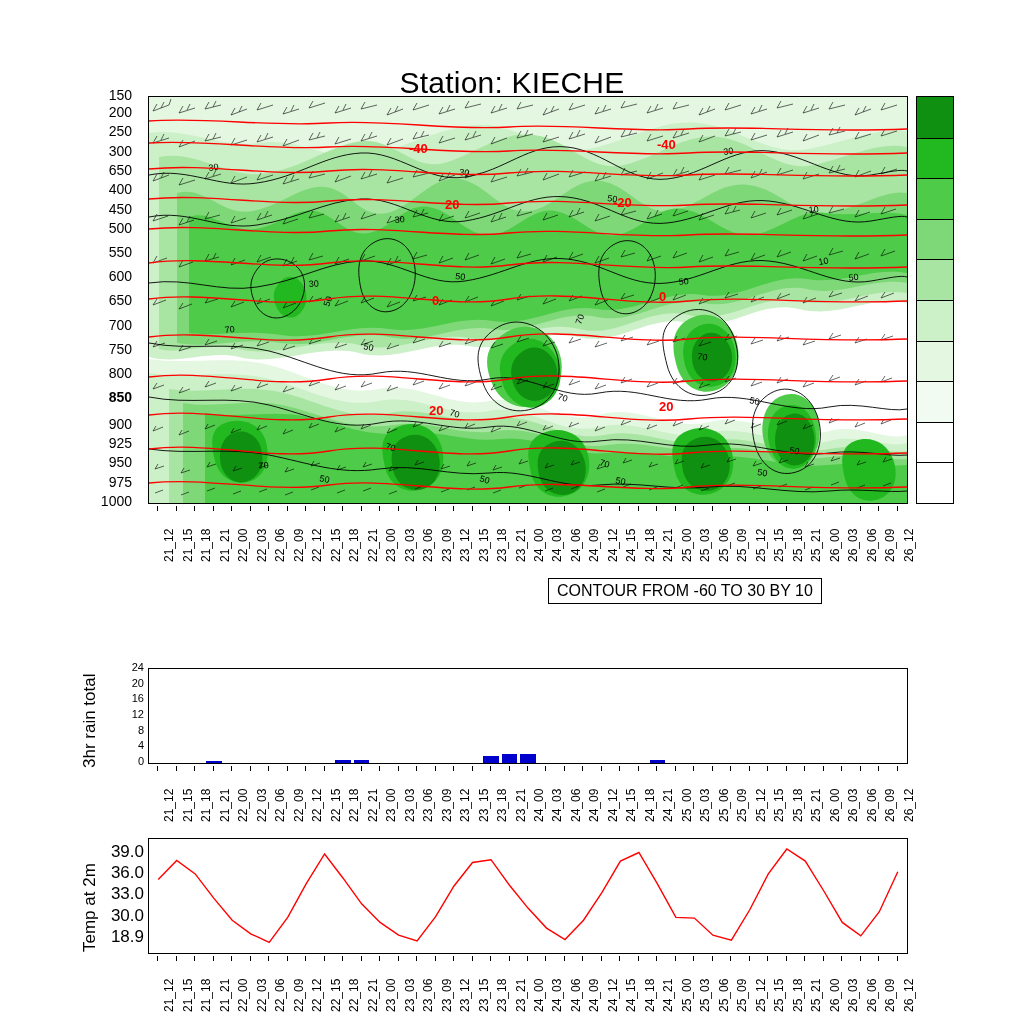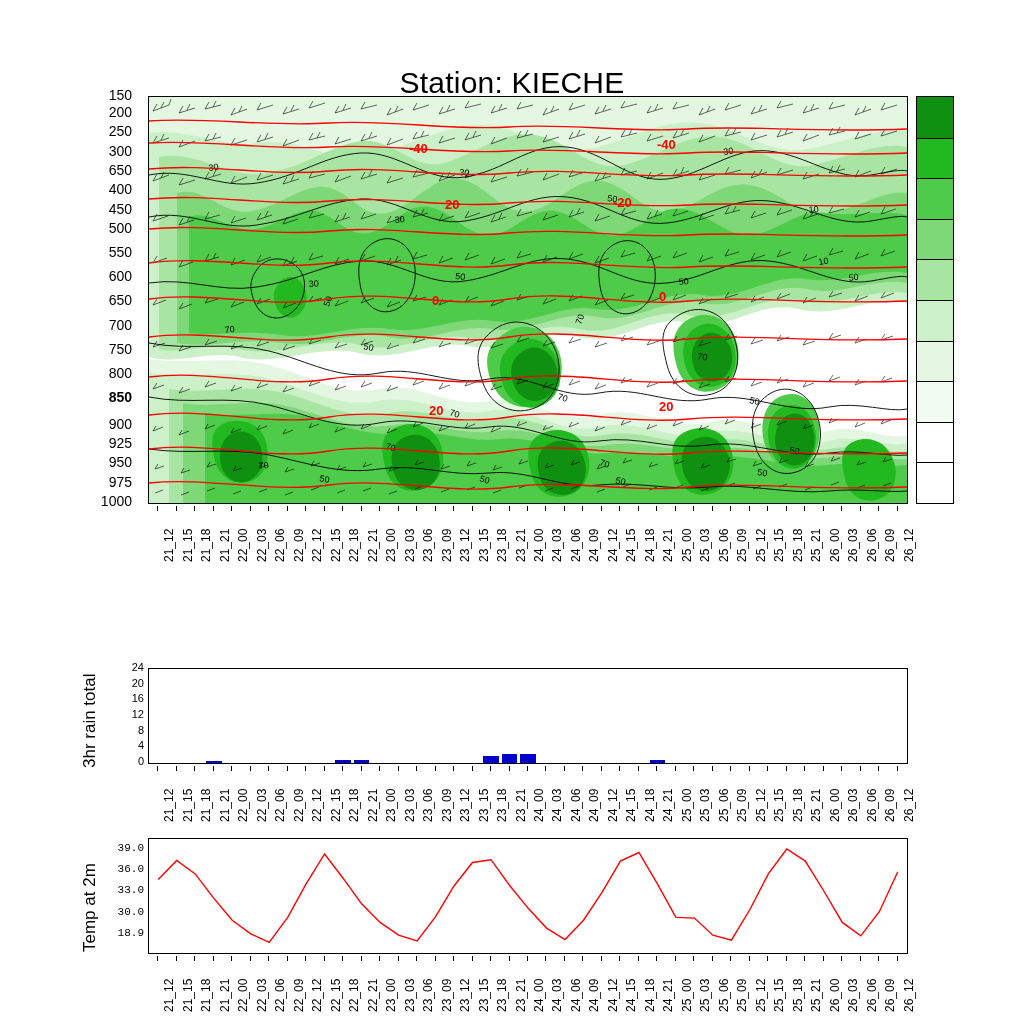--- a/index.html
+++ b/index.html
@@ -186,24 +186,23 @@
   .temp-ytick-wrap {
     position: absolute;
     left: 100px;
     top: 838px;
     width: 44px;
     height: 116px;
   }
   .temp-ytick {
     position: absolute;
     right: 0;
-    font-size: 11px;
+    font-size: 17px;
     text-align: right;
     white-space: nowrap;
-    font-family: Liberation Mono, monospace;
   }
   .temp-xticks {
     position: absolute;
     left: 148px;
     top: 956px;
     width: 760px;
     height: 62px;
   }
   svg { display: block; }
 </style>
@@ -699,20 +698,21 @@
     <div class="cbar-seg" style="top:20%;height:0;border-top:1px solid #000"></div>
     <div class="cbar-seg" style="top:30%;height:0;border-top:1px solid #000"></div>
     <div class="cbar-seg" style="top:40%;height:0;border-top:1px solid #000"></div>
     <div class="cbar-seg" style="top:50%;height:0;border-top:1px solid #000"></div>
     <div class="cbar-seg" style="top:60%;height:0;border-top:1px solid #000"></div>
     <div class="cbar-seg" style="top:70%;height:0;border-top:1px solid #000"></div>
     <div class="cbar-seg" style="top:80%;height:0;border-top:1px solid #000"></div>
     <div class="cbar-seg" style="top:90%;height:0;border-top:1px solid #000"></div>
   </div>
 
+  <div class="contour-note">CONTOUR FROM -60 TO 30 BY 10</div>
 
   <div class="rain-ytick-wrap">
       <div class="rain-ytick" style="top: 87px;">0</div>
       <div class="rain-ytick" style="top: 71.3333px;">4</div>
       <div class="rain-ytick" style="top: 55.6667px;">8</div>
       <div class="rain-ytick" style="top: 40px;">12</div>
       <div class="rain-ytick" style="top: 24.3333px;">16</div>
       <div class="rain-ytick" style="top: 8.66667px;">20</div>
       <div class="rain-ytick" style="top: -7px;">24</div>
     </div>

